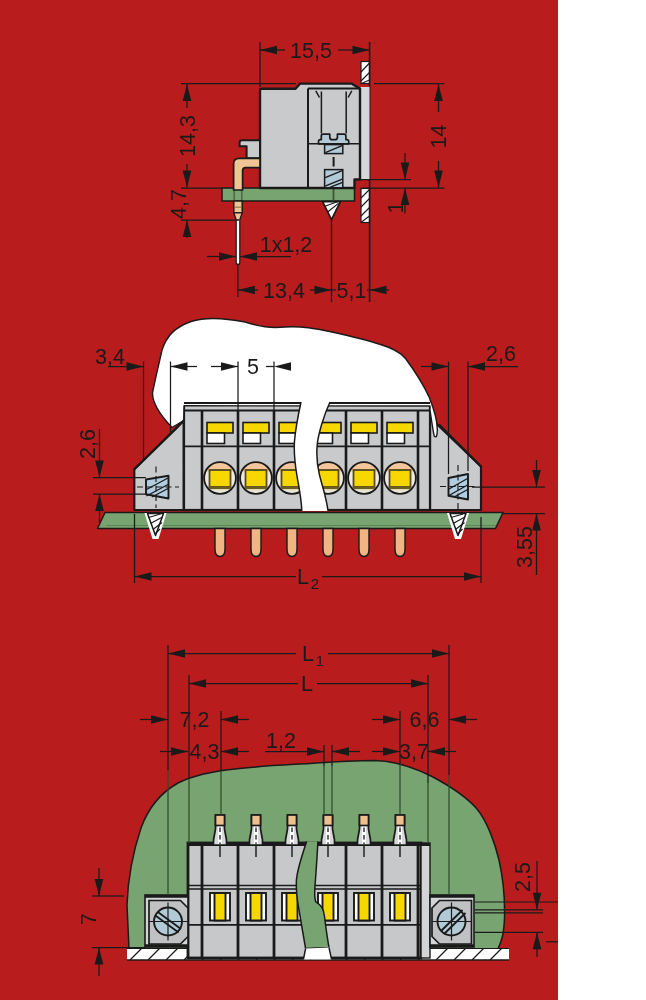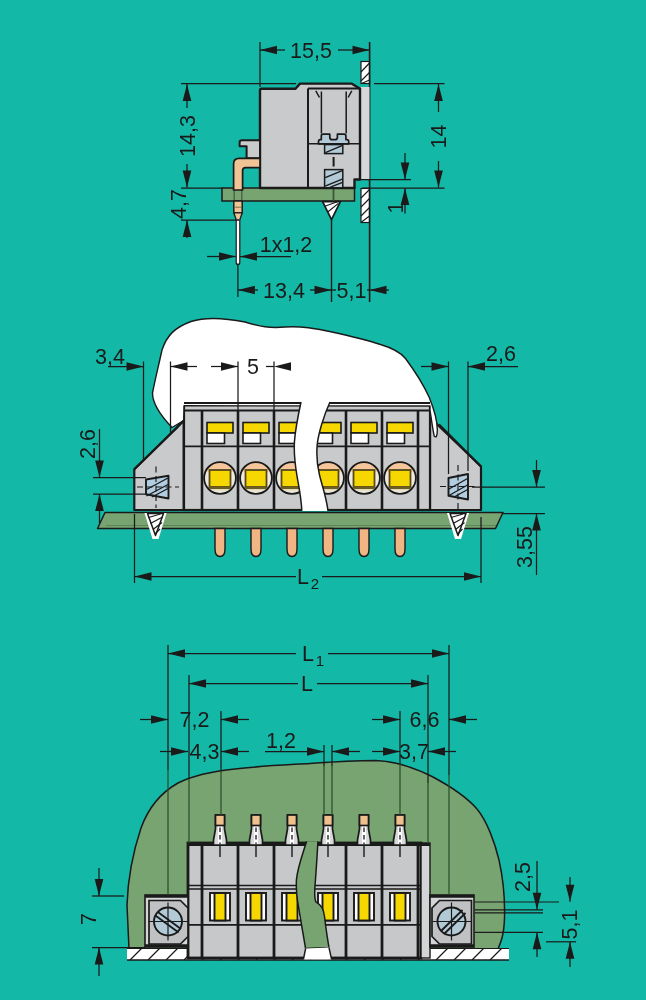--- a/index.html
+++ b/index.html
@@ -1,16 +1,16 @@
 <!DOCTYPE html>
 <html><head>
 <meta charset="utf-8">
 <style>
 html,body{margin:0;padding:0;background:#fff;}
-#c{position:relative;width:646px;height:1000px;background:#14b8a6;overflow:hidden;}
+#c{position:relative;width:558px;height:1000px;background:#b91c1c;overflow:hidden;}
 text{font-family:"Liberation Sans",sans-serif;fill:#1a1a1a;-webkit-font-smoothing:antialiased;}
 </style>
 </head>
 <body>
 <div id="c">
 <svg width="646" height="1000" viewBox="0 0 646 1000" xmlns="http://www.w3.org/2000/svg">
 <defs>
 <path id="ah" d="M0 0 L-17 -4.3 L-17 4.3 Z" fill="#1a1a1a"></path>
 <clipPath id="tclip">
           <circle r="15.9" cx="0" cy="0"></circle>

